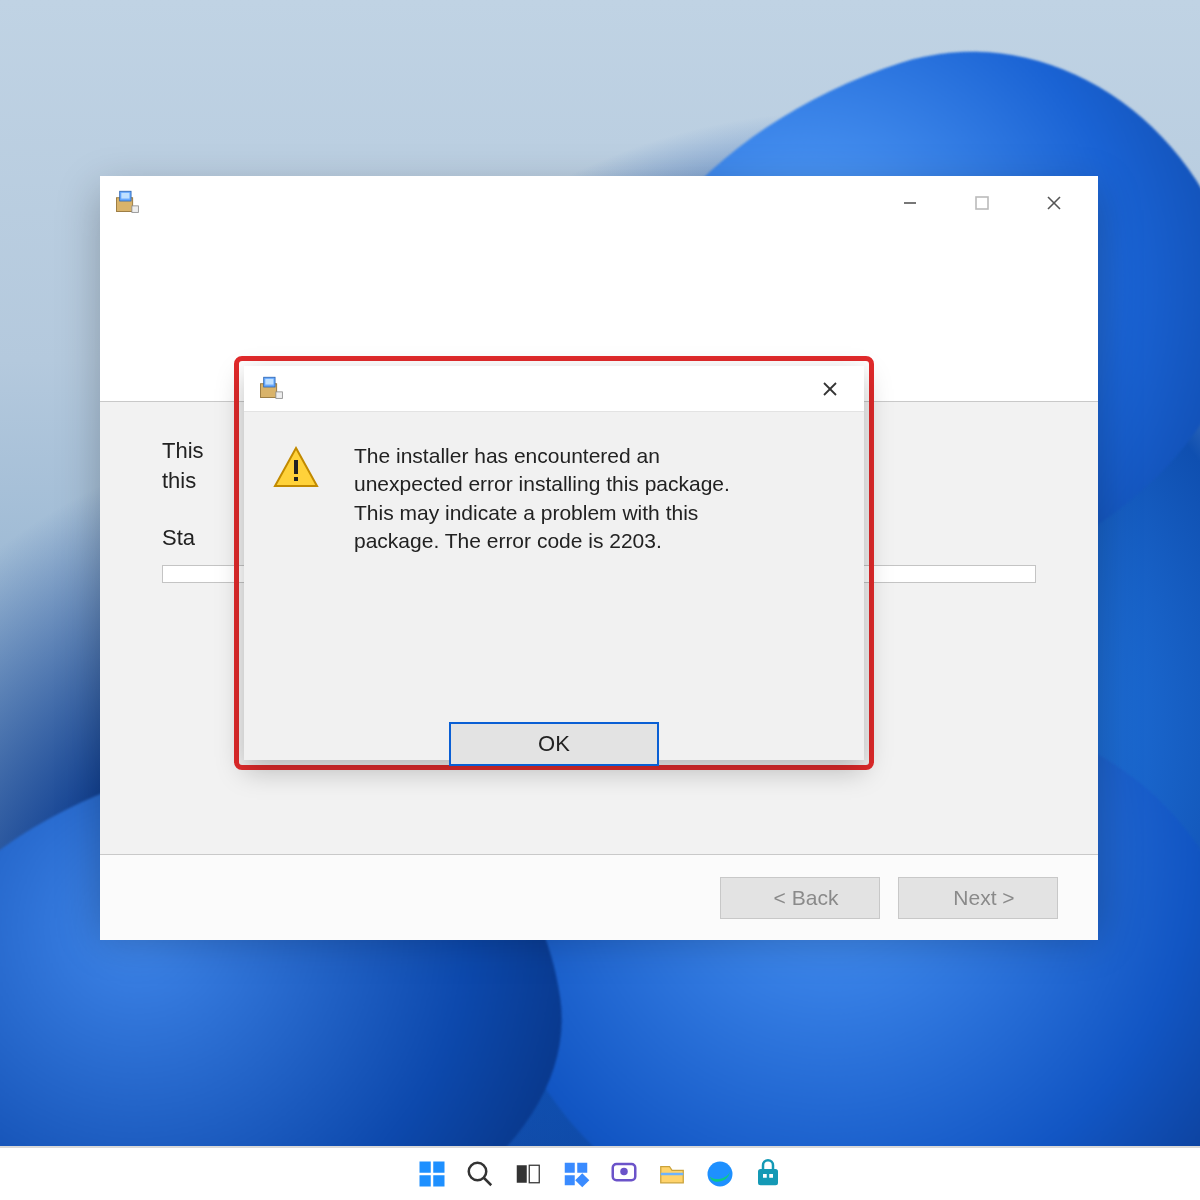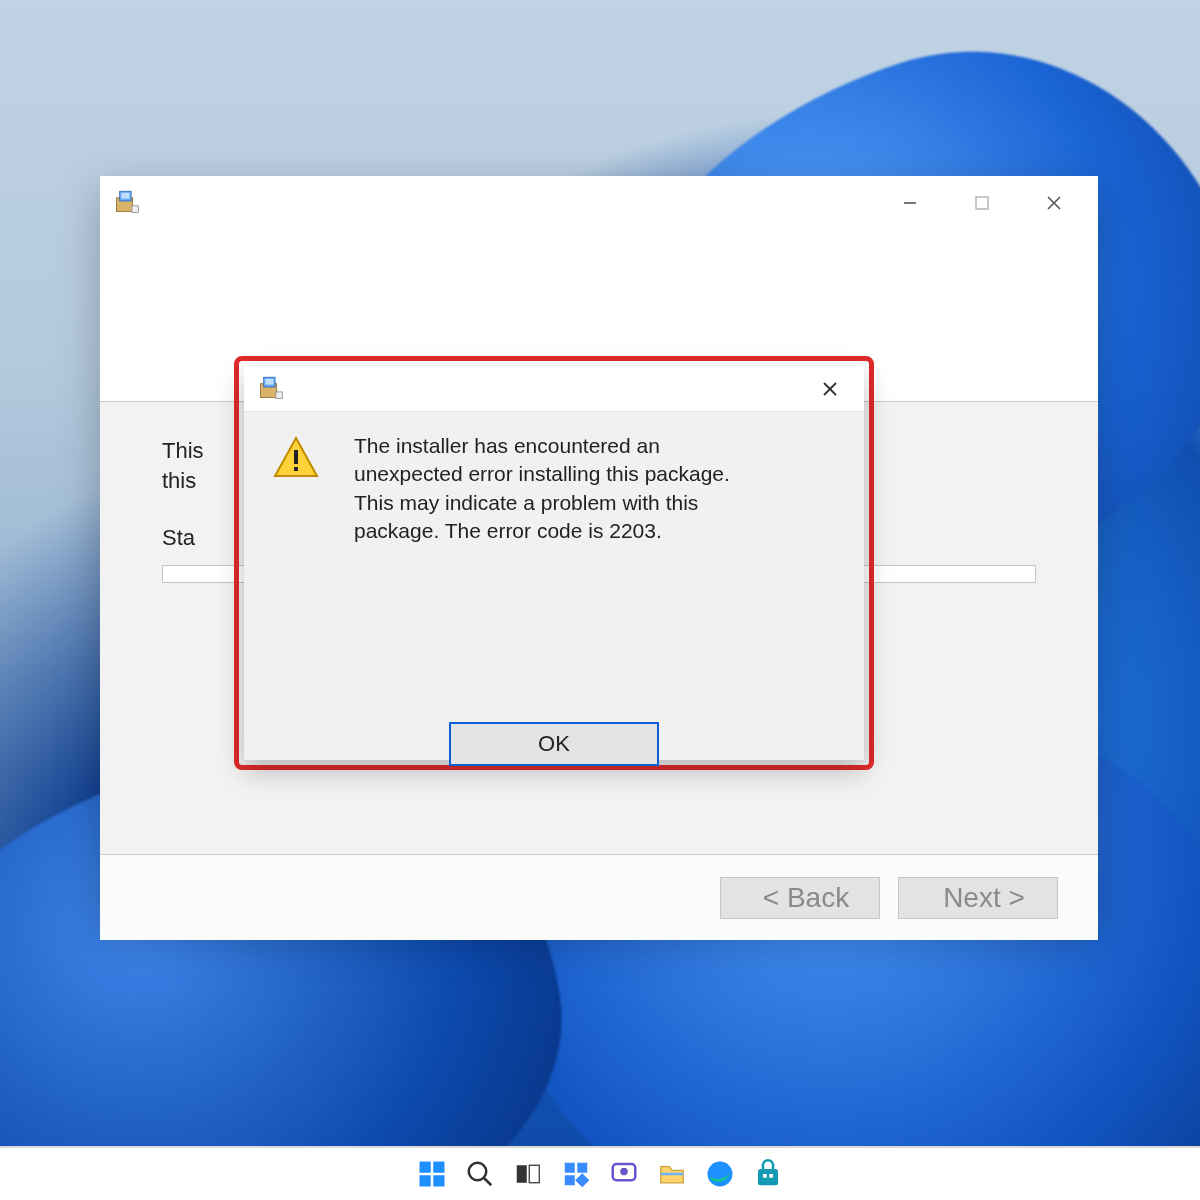--- a/index.html
+++ b/index.html
@@ -61,21 +61,21 @@
   }
   .footer {
     border-top:1px solid #c9c9c9;
     height:86px;
     display:flex; align-items:center; justify-content:flex-end;
     gap:18px; padding-right:40px;
     background:#fbfbfb;
   }
   .btn {
     min-width:160px; height:42px;
-    font-size:28px; color:#333;
+    font-size:21px; color:#333;
     background:#e3e3e3; border:1px solid #c8c8c8;
     display:flex; align-items:center; justify-content:center;padding-left:12px;
   }
   .btn.disabled { color:#8a8a8a; }
   .btn.primary { background:#fff; border:2px solid #0a5fd4; }
 
   
   .dlg-wrap {
     position:absolute;
     left:234px; top:356px;
@@ -90,21 +90,21 @@
     display:flex; flex-direction:column;
   }
   .dlg-title {
     height:46px; background:#fff;
     display:flex; align-items:center; justify-content:space-between;
     padding:0 10px 0 14px;
     border-bottom:1px solid #e3e3e3;
   }
   .dlg-title .tb-btn { width:48px; height:38px; }
   .dlg-body {
-    flex:1; display:flex; padding:16px 24px 10px 24px; gap:30px;
+    flex:1; display:flex; padding:26px 24px 10px 24px; gap:30px;
   }
   .warn-icon { width:56px; flex-shrink:0; display:flex; align-items:flex-start; justify-content:center; padding-top:6px;}
   .dlg-text { font-size:21px; color:#222; line-height:1.35; max-width:380px; padding-top:4px;}
   .dlg-foot { height:90px; display:flex; align-items:flex-start; justify-content:center; padding-top:4px;}
   .ok-btn {
     width:210px; height:44px; background:#e3e3e3;
     border:2px solid #0a5fd4; font-size:22px; color:#222;
     display:flex; align-items:center; justify-content:center;margin-top:48px;
   }
 

